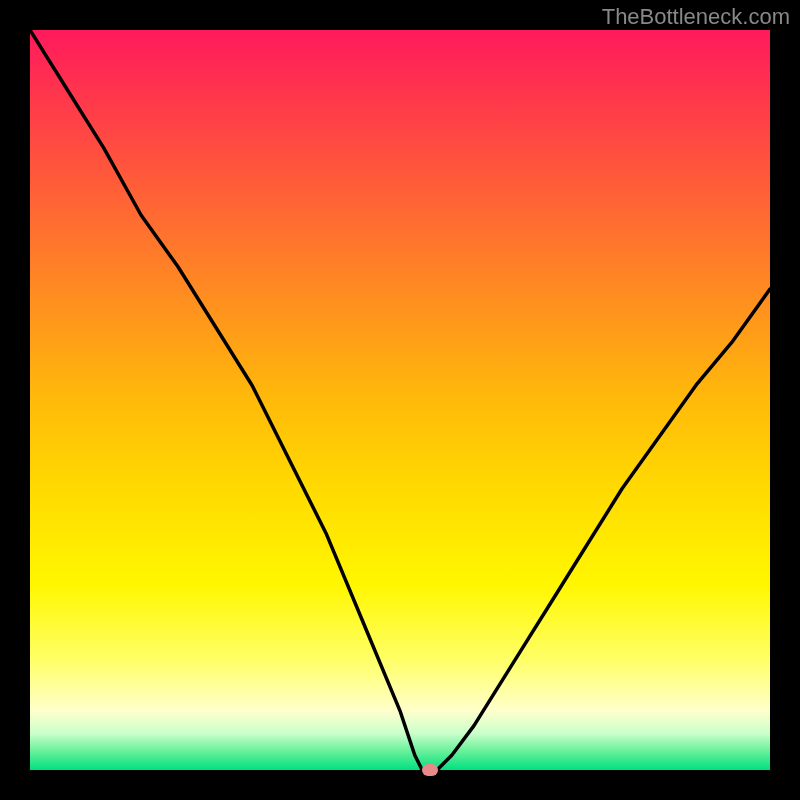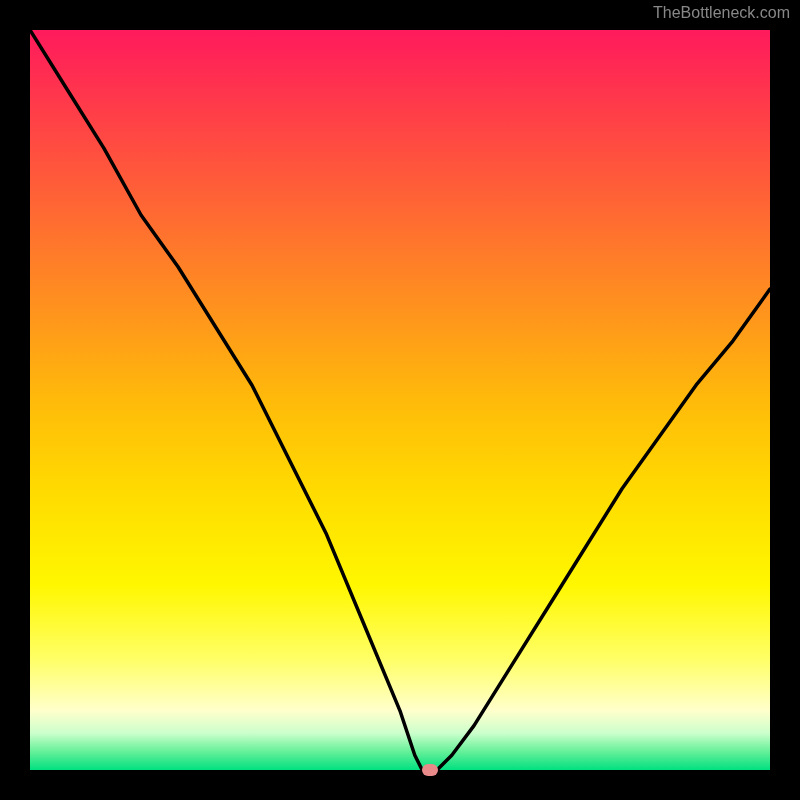--- a/index.html
+++ b/index.html
@@ -9,21 +9,21 @@
     height: 800px;
     background: #000;
     position: relative;
     font-family: Arial, sans-serif;
   }
   .watermark {
     position: absolute;
     top: 4px;
     right: 10px;
     color: #888;
-    font-size: 16px;
+    font-size: 22px;
     font-family: Arial, sans-serif;
     z-index: 10;
     margin-left: 44px;
   }
   .plot-area {
     position: absolute;
     left: 30px;
     top: 30px;
     width: 740px;
     height: 740px;

